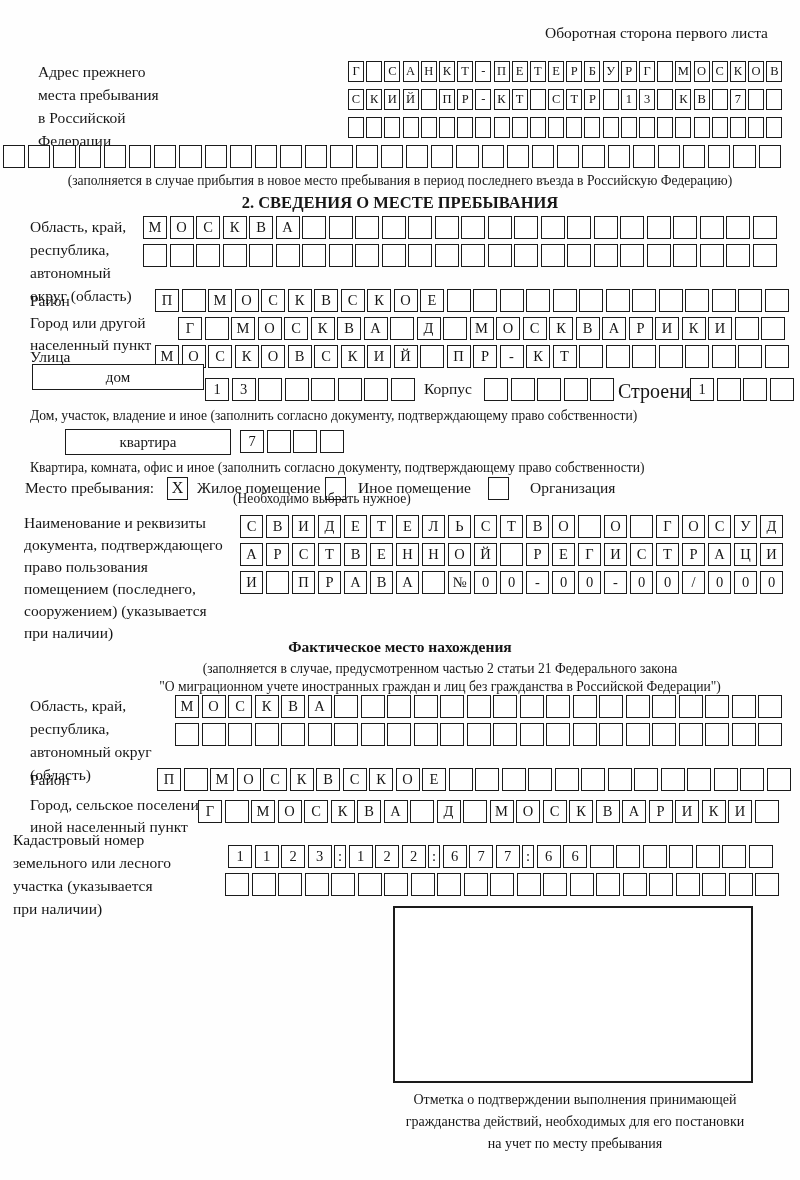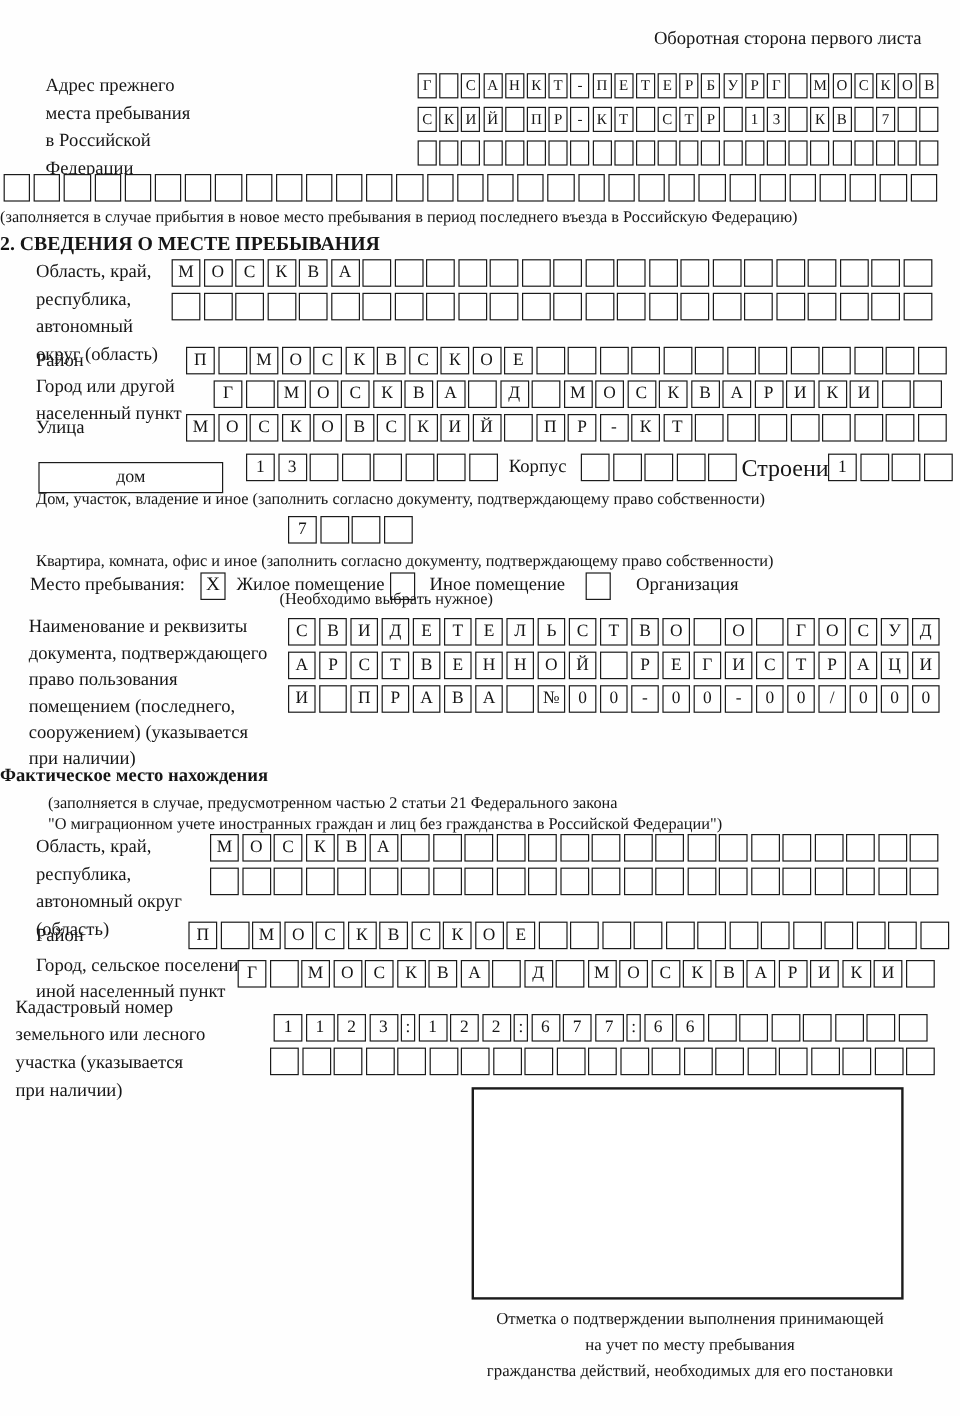--- a/index.html
+++ b/index.html
@@ -2,21 +2,21 @@
 <html><head>
 <meta charset="utf-8">
 <style>
   html,body{margin:0;padding:0;background:#ffffff;}
   #page{position:relative;width:800px;height:1180px;background:#fefefe;color:#161616;
         font-family:"Liberation Serif","DejaVu Serif",serif;overflow:hidden;}
   .abs{position:absolute;}
   .lbl{position:absolute;font-size:15.5px;line-height:23px;color:#161616;}
   .lbl2{position:absolute;font-size:15.5px;line-height:21.5px;color:#161616;}
   .note{position:absolute;font-size:13.6px;color:#161616;white-space:nowrap;}
-  .center{left:0;width:800px;text-align:left;}
+  .center{left:0;width:800px;text-align:center;}
   .title{position:absolute;font-weight:bold;font-size:16.5px;}
   .row{position:absolute;display:flex;gap:2.5px;}
   .cell{width:24px;height:23px;border:1.6px solid #1b1b1b;box-sizing:border-box;background:#fff;
         display:flex;align-items:center;justify-content:center;font-size:14.5px;line-height:1;}
   .row.small{gap:2.2px;}
   .row.small .cell{width:16px;height:21px;font-size:12.5px;}
   .row.wide31{gap:3px;}
   .row.wide31 .cell{width:22.2px;height:23px;}
   .row.doc .cell{width:23px;}
   .cell.narrow{width:12px;}
@@ -293,21 +293,21 @@
       <span class="cell"></span>
       <span class="cell"></span>
       <span class="cell"></span>
       <span class="cell"></span>
       <span class="cell"></span>
       <span class="cell"></span>
       <span class="cell"></span>
       <span class="cell"></span>
     </div>
 
-  <div class="wbox" style="left:32px;top:385px;width:154px;height:26px;">дом</div>
+  <div class="wbox" style="left:32px;top:364px;width:172px;height:26px;">дом</div>
   <div class="row" style="left:205px;top:378px;">
       <span class="cell">1</span>
       <span class="cell">3</span>
       <span class="cell"></span>
       <span class="cell"></span>
       <span class="cell"></span>
       <span class="cell"></span>
       <span class="cell"></span>
       <span class="cell"></span>
     </div>
@@ -321,20 +321,21 @@
     </div>
   <div class="abs" style="left:618px;top:380px;font-size:20px;">Строение</div>
   <div class="row" style="left:690px;top:378px;">
       <span class="cell">1</span>
       <span class="cell"></span>
       <span class="cell"></span>
       <span class="cell"></span>
     </div>
   <div class="note" style="left:30px;top:408px;">Дом, участок, владение и иное (заполнить согласно документу, подтверждающему право собственности)</div>
 
+  <div class="wbox" style="left:65px;top:429px;width:166px;height:26px;">квартира</div>
   <div class="row" style="left:240px;top:430px;">
       <span class="cell">7</span>
       <span class="cell"></span>
       <span class="cell"></span>
       <span class="cell"></span>
     </div>
   <div class="note" style="left:30px;top:460px;">Квартира, комната, офис и иное (заполнить согласно документу, подтверждающему право собственности)</div>
 
   <div class="abs" style="left:25px;top:479px;font-size:15.5px;">Место пребывания:</div>
   <div class="cb" style="left:167px;top:477px;">X</div>
@@ -593,17 +594,17 @@
       <span class="cell"></span>
       <span class="cell"></span>
       <span class="cell"></span>
       <span class="cell"></span>
       <span class="cell"></span>
     </div>
 
   <div class="stamp" style="left:393px;top:906px;width:360px;height:177px;"></div>
   <div class="cap" style="left:355px;top:1089px;width:440px;">
       <div>Отметка о подтверждении выполнения принимающей</div>
+      <div>гражданства действий, необходимых для его постановки</div>
       <div>на учет по месту пребывания</div>
-      <div>гражданства действий, необходимых для его постановки</div>
     </div>
 
 </div>
 
 </body></html>

